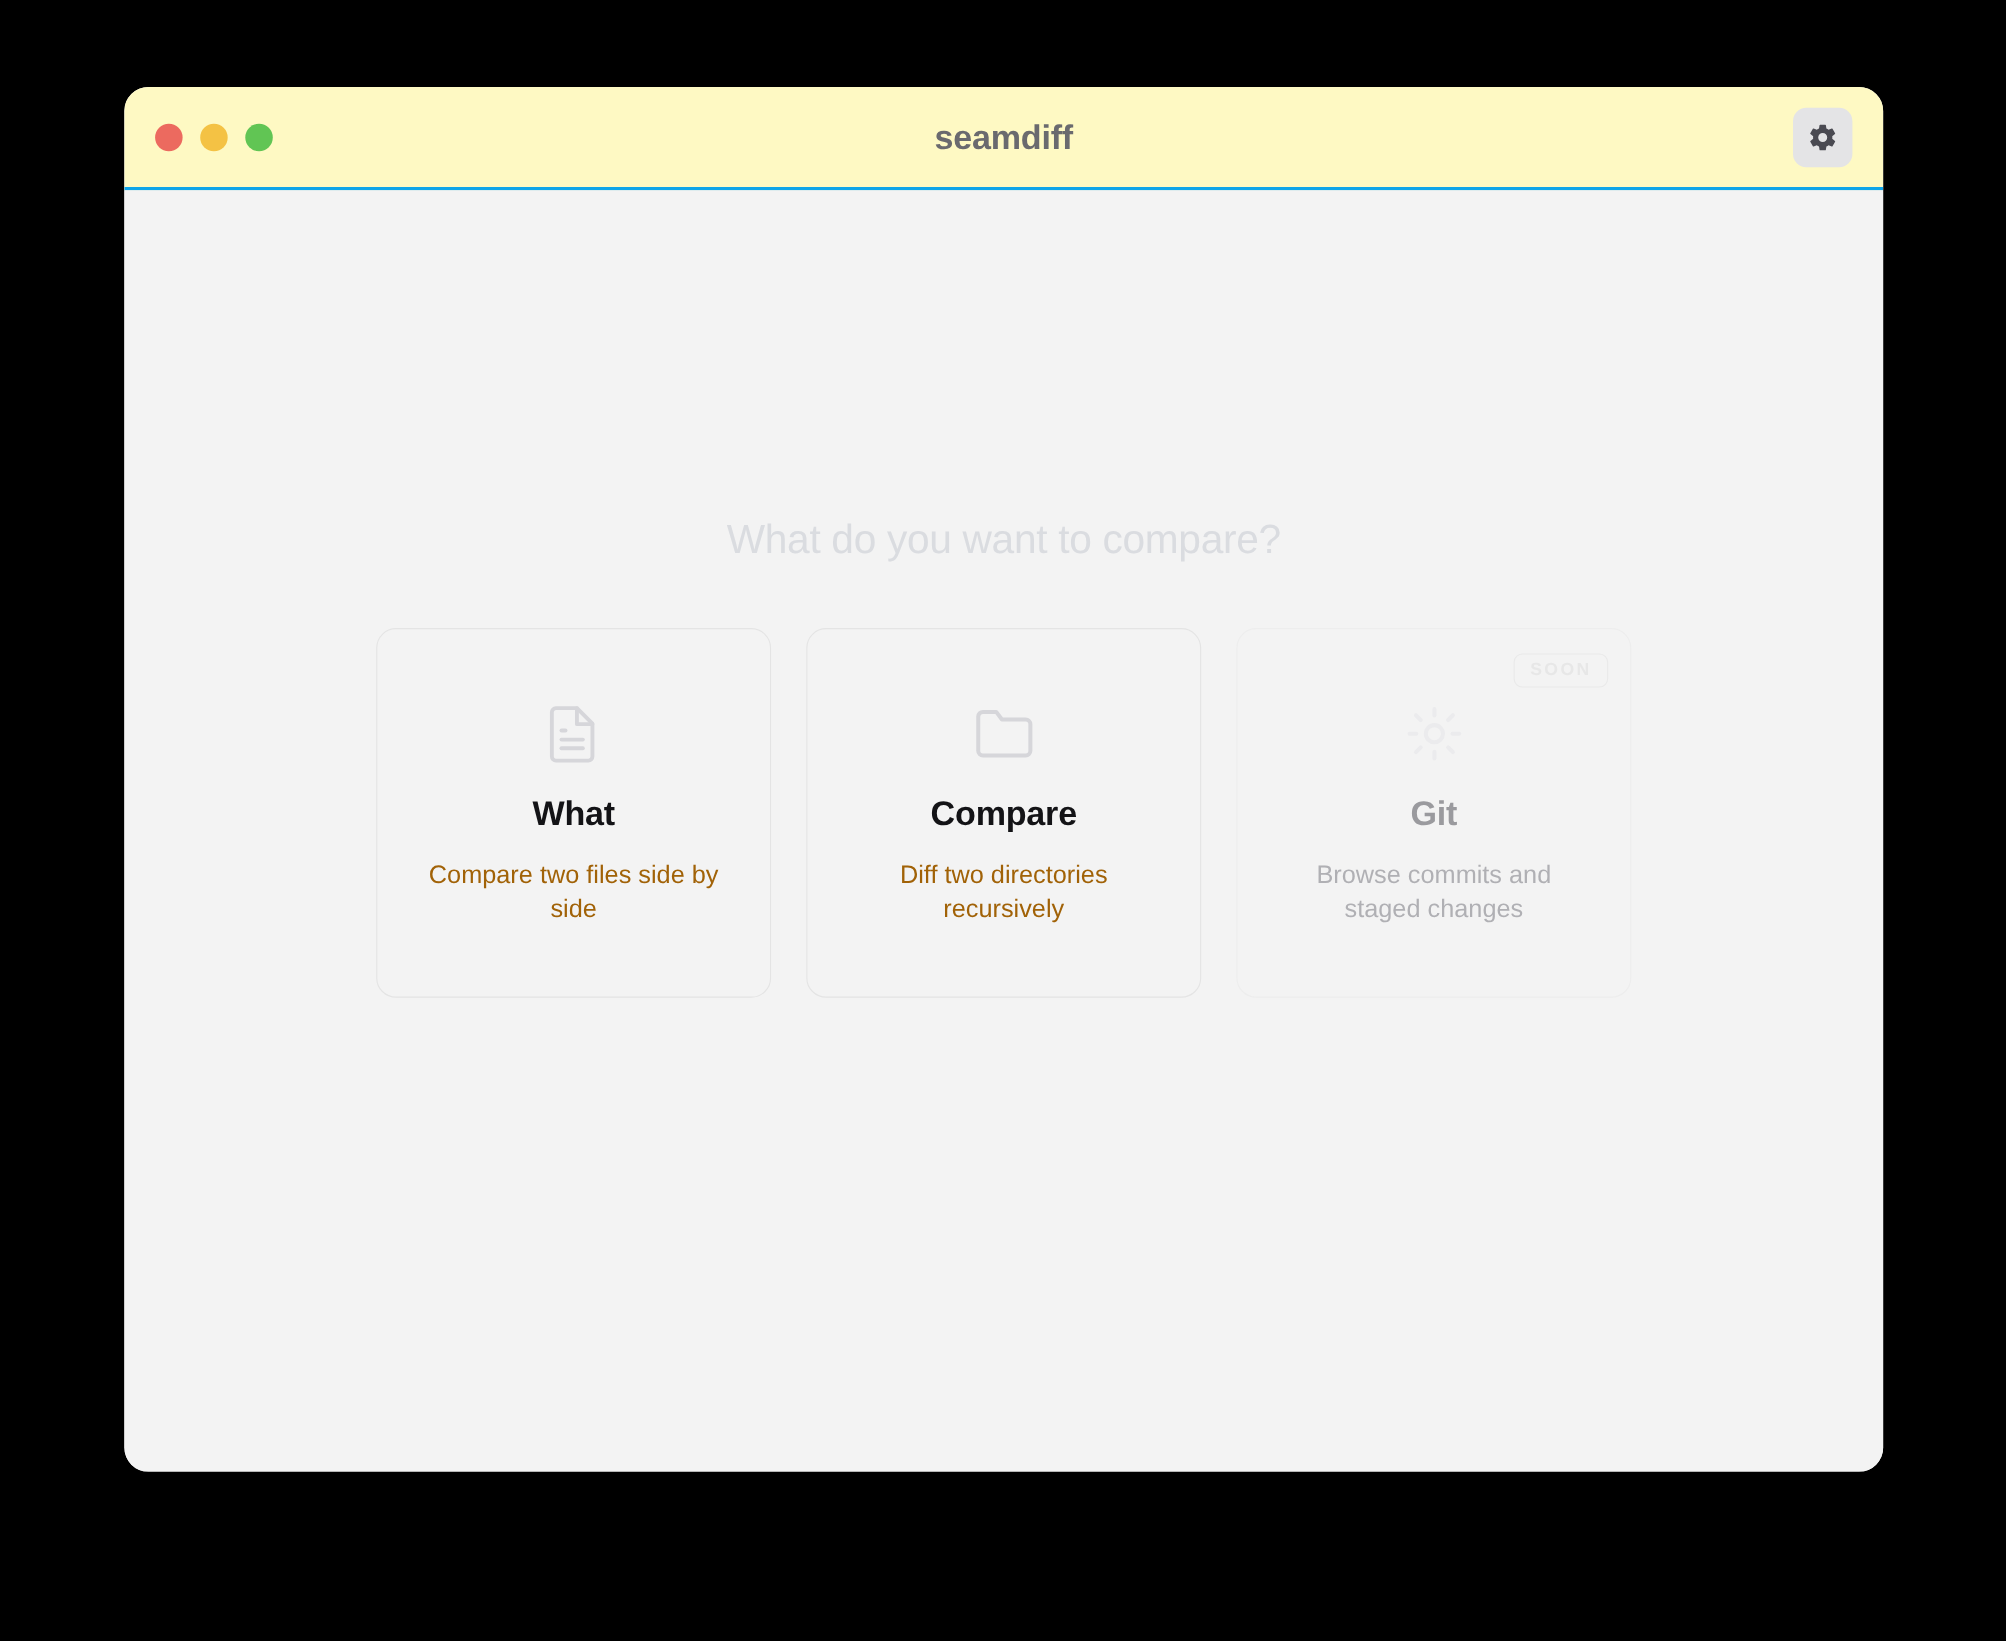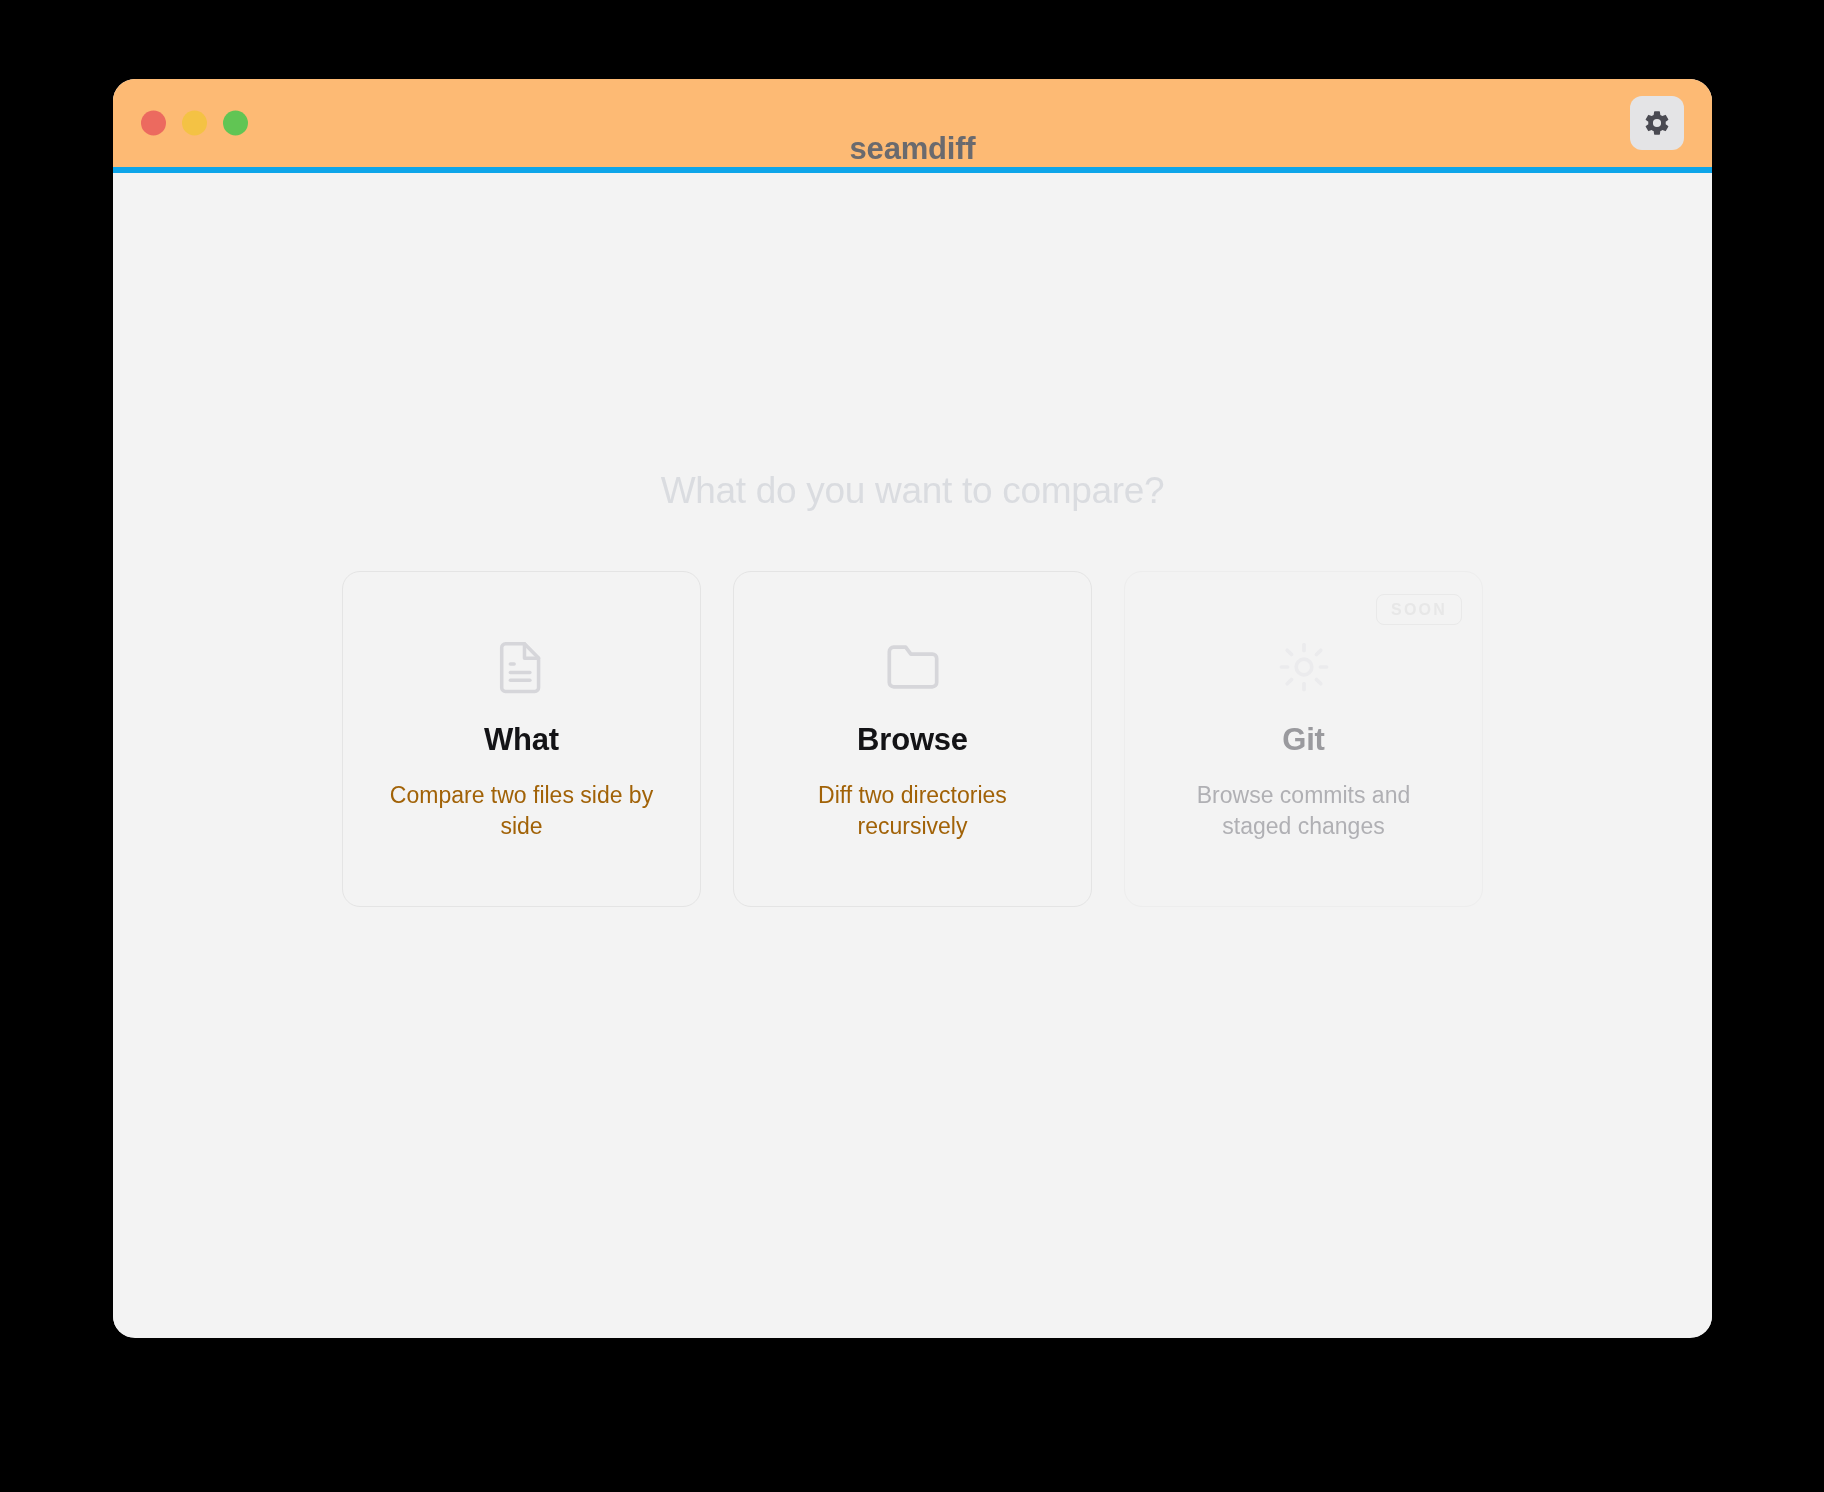--- a/index.html
+++ b/index.html
@@ -21,24 +21,24 @@
     background: #f3f3f3;
     border-radius: 22px;
     overflow: hidden;
     box-shadow: 0 24px 70px rgba(0,0,0,0.45);
   }
 
   
   #titlebar {
     position: relative;
     height: 94px;
-    background: #fdba74;
-    border-bottom: 6px solid #0ea5e9;
-    display: flex;
-    align-items: flex-end;
+    background: #fef9c3;
+    border-bottom: 3px solid #0ea5e9;
+    display: flex;
+    align-items: center;
   }
 
   #traffic-lights {
     position: absolute;
     left: 28px;
     top: 50%;
     transform: translateY(-50%);
     display: flex;
     gap: 16px;
   }
@@ -209,21 +209,21 @@
         <span class="card-title">What</span>
         <span class="card-desc">Compare two files side by side</span>
       </button>
 
       <button class="option-card">
         <span class="card-icon">
           <svg width="56" height="48" viewBox="0 0 26 22" fill="none" stroke="#d6d6da" stroke-width="1.7" stroke-linecap="round" stroke-linejoin="round" aria-hidden="true">
             <path d="M24 18.2a2 2 0 0 1-2 2H4a2 2 0 0 1-2-2V3.8a2 2 0 0 1 2-2h5.6l2.4 3.2H22a2 2 0 0 1 2 2z"></path>
           </svg>
         </span>
-        <span class="card-title">Browse</span>
+        <span class="card-title">Compare</span>
         <span class="card-desc">Diff two directories recursively</span>
       </button>
 
       <button class="option-card disabled" disabled="">
         <span class="soon-badge">SOON</span>
         <span class="card-icon">
           <svg width="52" height="52" viewBox="0 0 24 24" fill="none" stroke="#ebebed" stroke-width="1.7" stroke-linecap="round" stroke-linejoin="round" aria-hidden="true">
             <circle cx="12" cy="12" r="3.6"></circle>
             <line x1="12" y1="1.6" x2="12" y2="4.4"></line>
             <line x1="12" y1="19.6" x2="12" y2="22.4"></line>

